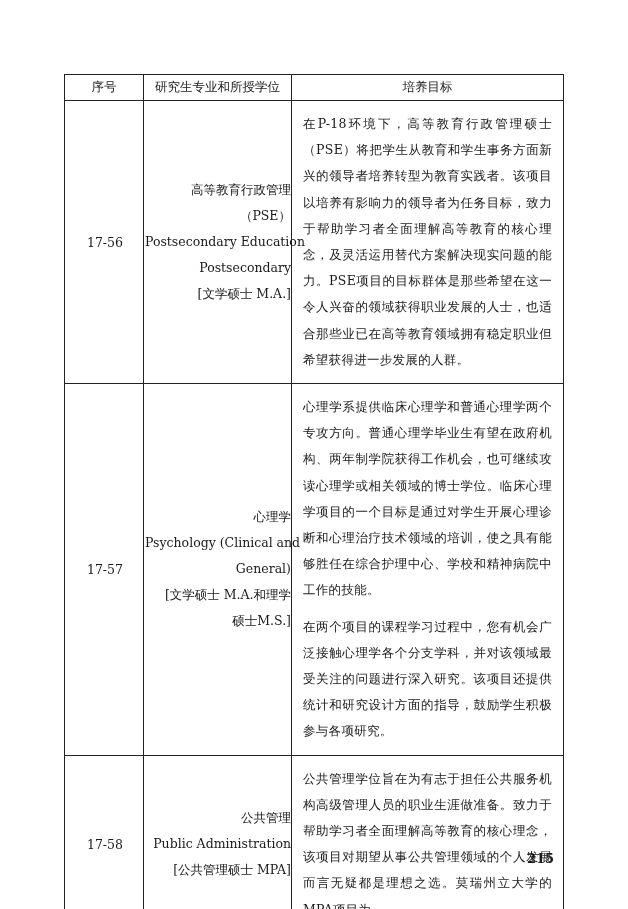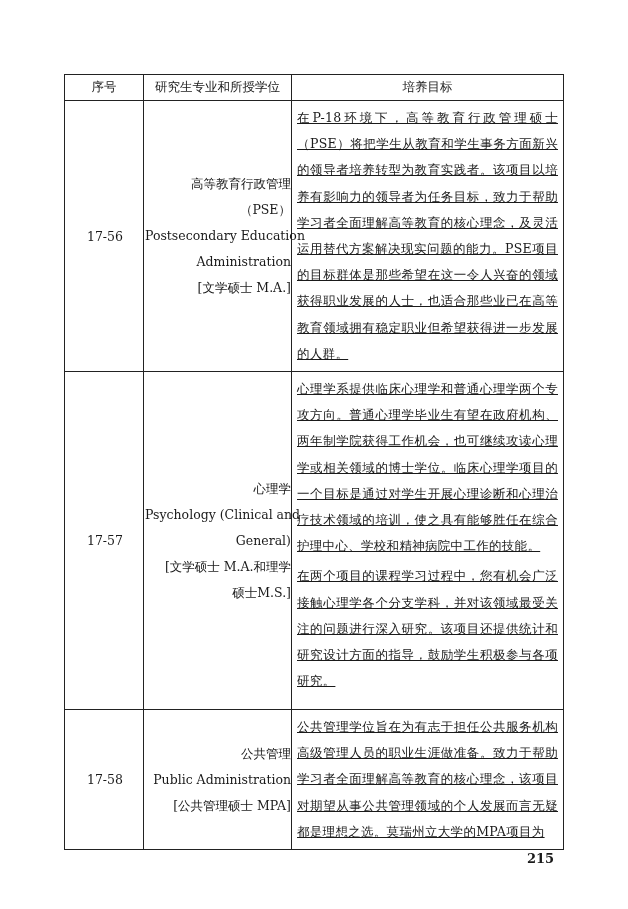--- a/index.html
+++ b/index.html
@@ -11,21 +11,21 @@
   .page-table th { height: 25px; font-weight: normal; font-family: "DejaVu Sans", sans-serif;
                    font-size: 12.5px; text-align: center; }
   .col-no { width: 79px; }
   .col-major { width: 148px; }
   .col-goal { width: 272px; }
   .cell-no { font-size: 12.5px; padding-left: 2px !important; text-align: center; }
   .cell-major { font-size: 12.5px; line-height: 26px; padding-left: 1px !important; }
   .cell-major div { white-space: nowrap; text-align: right; }
   .cell-goal { font-size: 12.5px; line-height: 26.2px; letter-spacing: 0.3px;
                text-align: justify; vertical-align: top !important; padding: 0 1px !important; }
-  .cell-goal p { margin: 4px; text-decoration: underline; }
+  .cell-goal p { margin: 10px; }
   .row1 { height: 261px; }
   .row2 { height: 338px; }
   .row3 { height: 132px; }
   .page-number { position: absolute; left: 527px; top: 851px; font-size: 13px; font-weight: bold; }
 </style>
 </head>
 <body>
 
 <table class="page-table">
   <colgroup>
@@ -40,21 +40,21 @@
       <th>培养目标</th>
     </tr>
   </thead>
   <tbody>
     <tr class="row1">
       <td class="cell-no">17-56</td>
       <td class="cell-major">
         <div>高等教育行政管理</div>
         <div>（PSE）</div>
         <div>Postsecondary Education</div>
-        <div>Administration</div>
+        <div>Postsecondary</div>
         <div>[文学硕士  M.A.]</div>
       </td>
       <td class="cell-goal">
         <p>在P-18环境下，高等教育行政管理硕士（PSE）将把学生从教育和学生事务方面新兴的领导者培养转型为教育实践者。该项目以培养有影响力的领导者为任务目标，致力于帮助学习者全面理解高等教育的核心理念，及灵活运用替代方案解决现实问题的能力。PSE项目的目标群体是那些希望在这一令人兴奋的领域获得职业发展的人士，也适合那些业已在高等教育领域拥有稳定职业但希望获得进一步发展的人群。</p>
       </td>
     </tr>
     <tr class="row2">
       <td class="cell-no">17-57</td>
       <td class="cell-major">
         <div>心理学</div>

